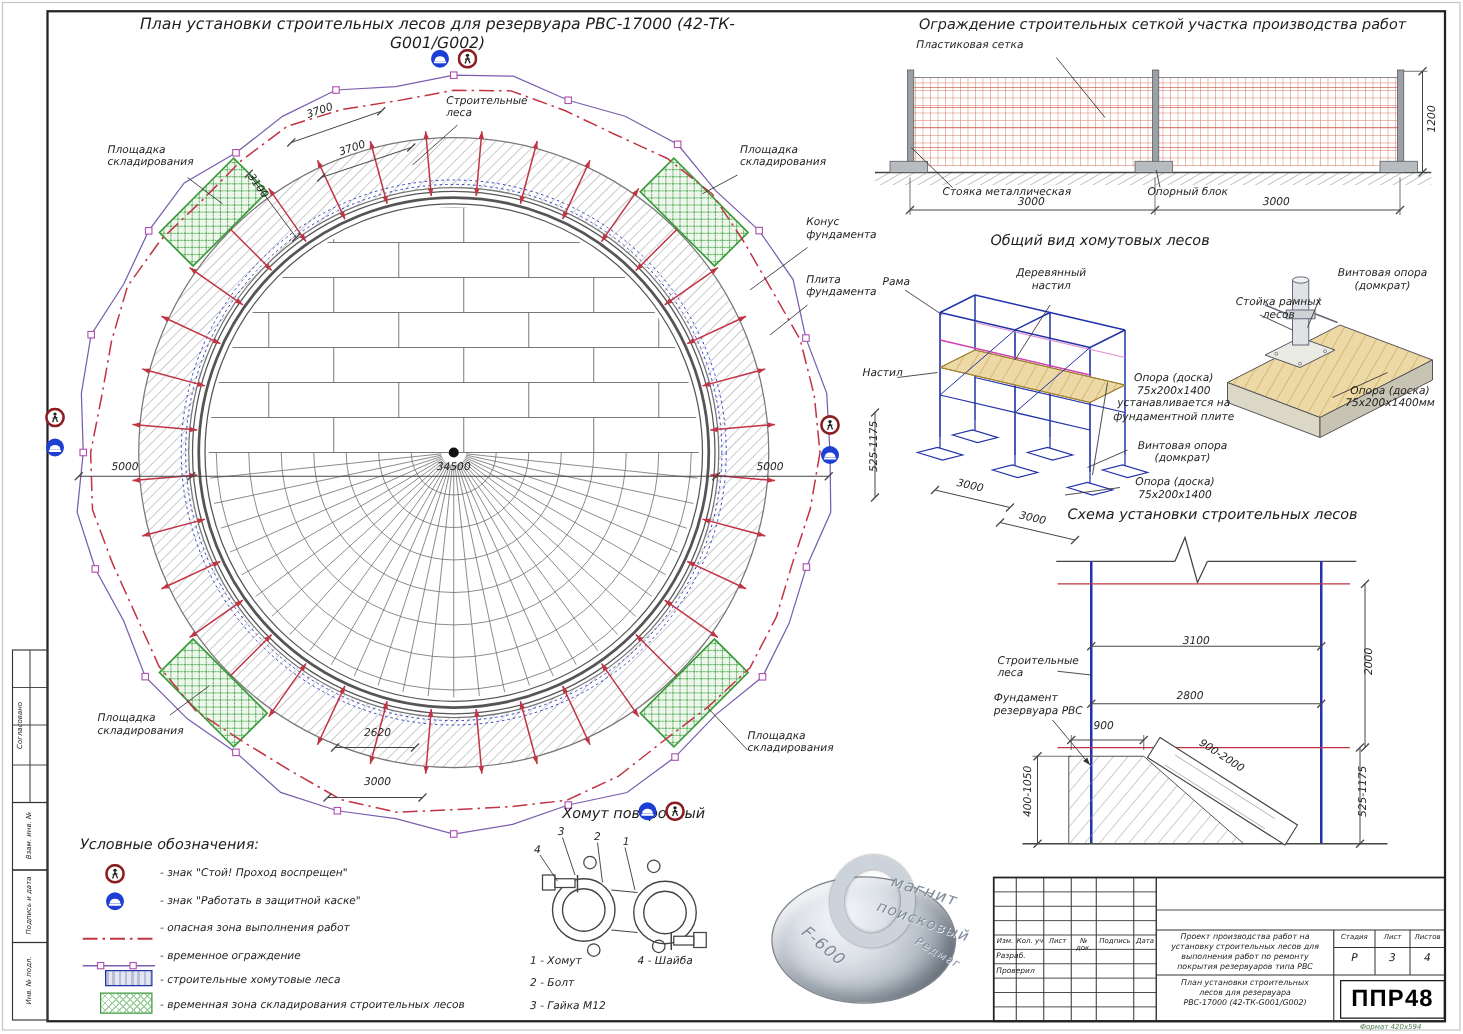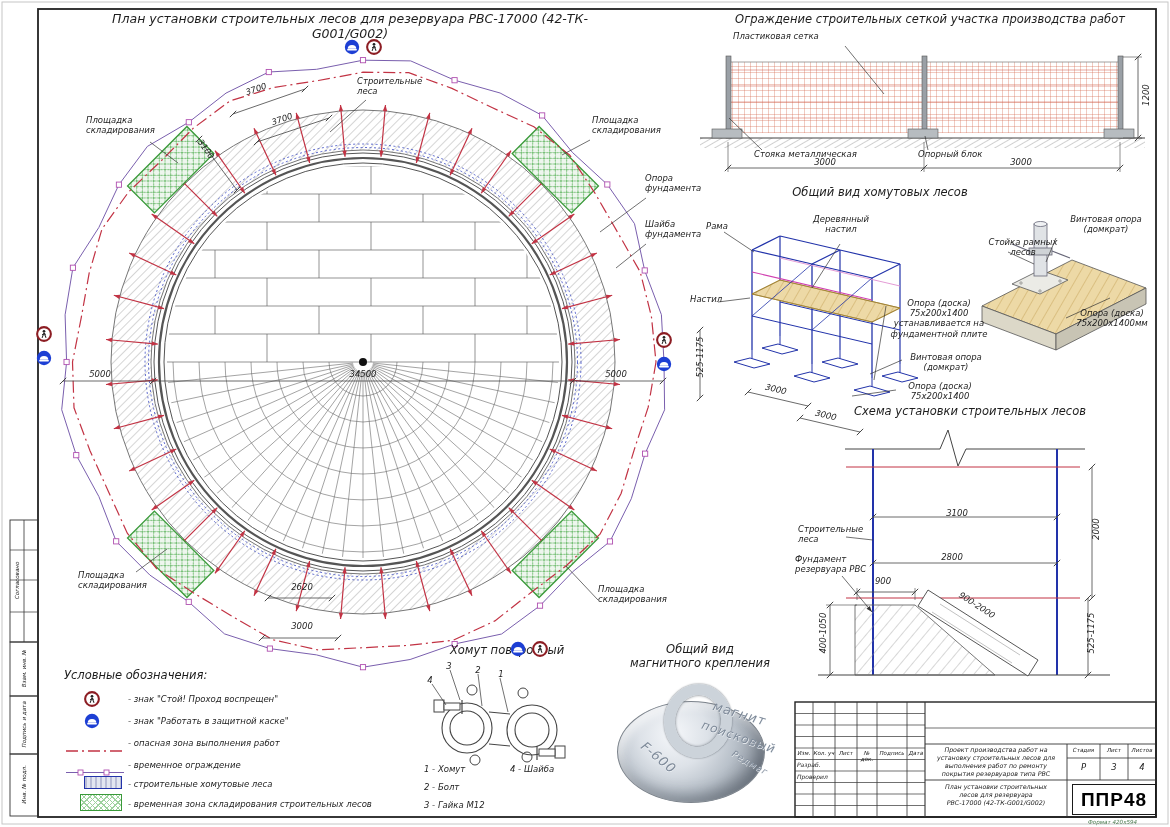--- a/index.html
+++ b/index.html
@@ -506,23 +506,23 @@
       <line x1="1067" y1="758" x2="1156" y2="758" stroke="#333" stroke-width="0.8" fill="none"></line>
     </svg>
 
 <div class="t big" style="left:90px;top:11px;width:520px;">План установки строительных лесов для резервуара РВС-17000 (42-ТК-G001/G002)</div>
 <div class="lbl ul" style="left:357px;top:76px;">Строительные
 леса</div>
 <div class="lbl ul" style="left:86px;top:115px;">Площадка
 складирования</div>
 <div class="lbl ul" style="left:592px;top:115px;">Площадка
 складирования</div>
-<div class="lbl ul" style="left:645px;top:173px;">Опора
+<div class="lbl ul" style="left:645px;top:173px;">Конус
 фундамента</div>
-<div class="lbl ul" style="left:645px;top:219px;">Шайба
+<div class="lbl ul" style="left:645px;top:219px;">Плита
 фундамента</div>
 <div class="lbl ul" style="left:78px;top:570px;">Площадка
 складирования</div>
 <div class="lbl ul" style="left:598px;top:584px;">Площадка
 складирования</div>
 <div class="dim rot" style="left:238px;top:84px;width:36px;transform:rotate(-19deg);">3700</div>
 <div class="dim rot" style="left:264px;top:114px;width:36px;transform:rotate(-19deg);">3700</div>
 <div class="dim rot" style="left:188px;top:144px;width:36px;transform:rotate(54deg);">3100</div>
 <div class="dim" style="left:80px;top:369px;width:40px;">5000</div>
 <div class="dim" style="left:338px;top:369px;width:50px;">34500</div>
@@ -577,22 +577,20 @@
 <div class="t" style="left:448px;top:644px;width:118px;">Хомут поворотный</div>
 <div class="dim" style="left:444px;top:661px;width:10px;">3</div>
 <div class="dim" style="left:473px;top:665px;width:10px;">2</div>
 <div class="dim" style="left:496px;top:669px;width:10px;">1</div>
 <div class="dim" style="left:425px;top:675px;width:10px;">4</div>
 <div class="lbl" style="left:424px;top:764px;">1 - Хомут</div>
 <div class="lbl" style="left:424px;top:782px;">2 - Болт</div>
 <div class="lbl" style="left:424px;top:800px;">3 - Гайка М12</div>
 <div class="lbl" style="left:510px;top:764px;">4 - Шайба</div>
 
-<div class="t" style="left:612px;top:643px;width:176px;">Общий вид
-магнитного крепления</div>
 <div class="magnet-disc"></div>
 <div class="magnet-ring"></div>
 <div class="engrave" style="left:712px;top:706px;font-size:13px;transform:rotate(17deg);">магнит</div>
 <div class="engrave" style="left:700px;top:730px;font-size:12px;transform:rotate(19deg);">поисковый</div>
 <div class="engrave" style="left:638px;top:750px;font-size:13px;transform:rotate(40deg);">F-600</div>
 <div class="engrave" style="left:730px;top:758px;font-size:9px;transform:rotate(30deg);">Редмаг</div>
 
 <div class="t" style="left:64px;top:669px;width:220px;text-align:left;">Условные обозначения:</div>
 <div class="lbl" style="left:128px;top:694px;width:300px;">- знак "Стой! Проход воспрещен"</div>
 <div class="lbl" style="left:128px;top:716px;width:300px;">- знак "Работать в защитной каске"</div>

